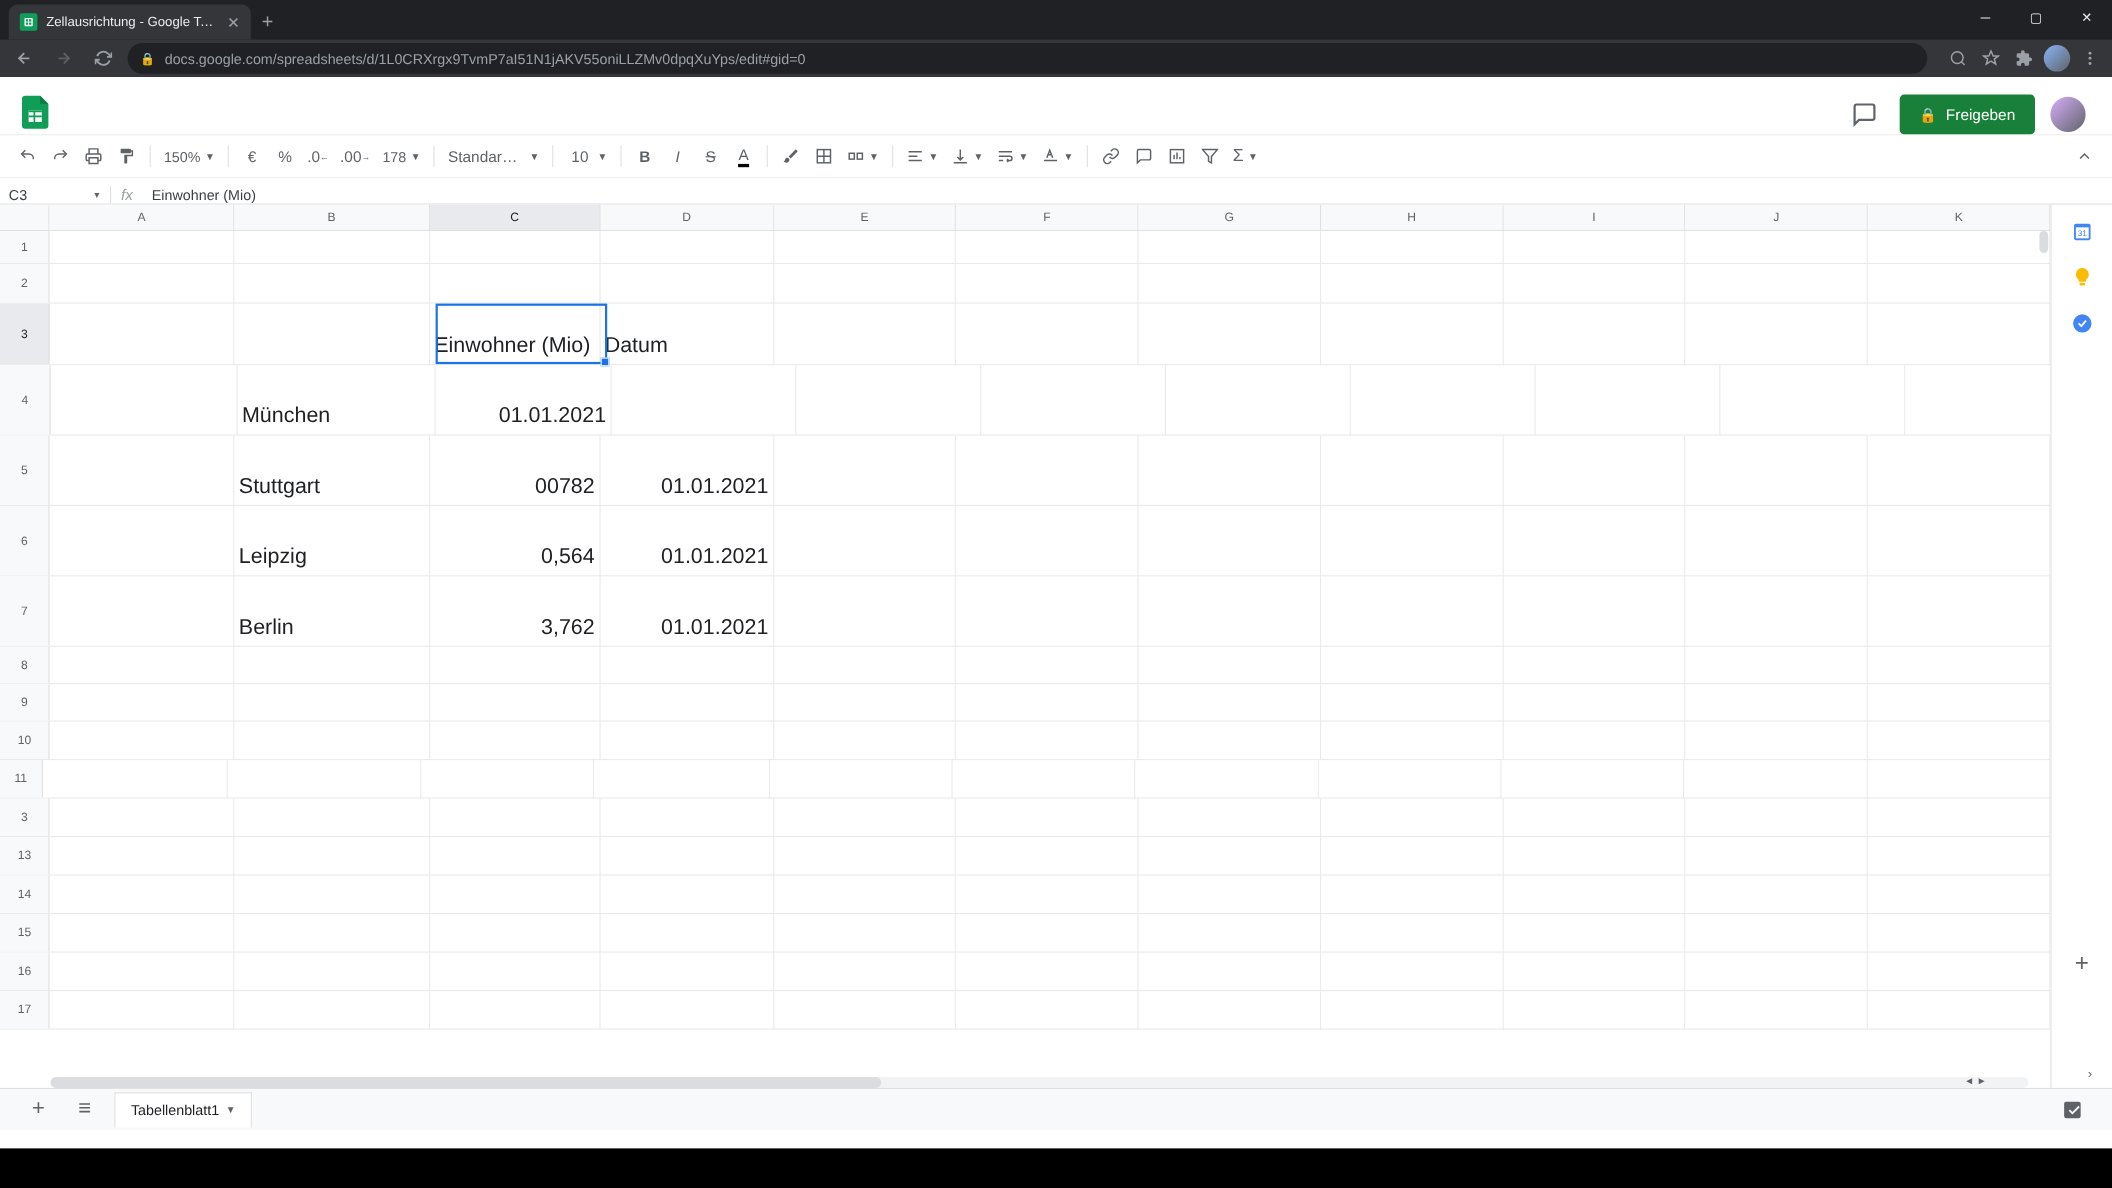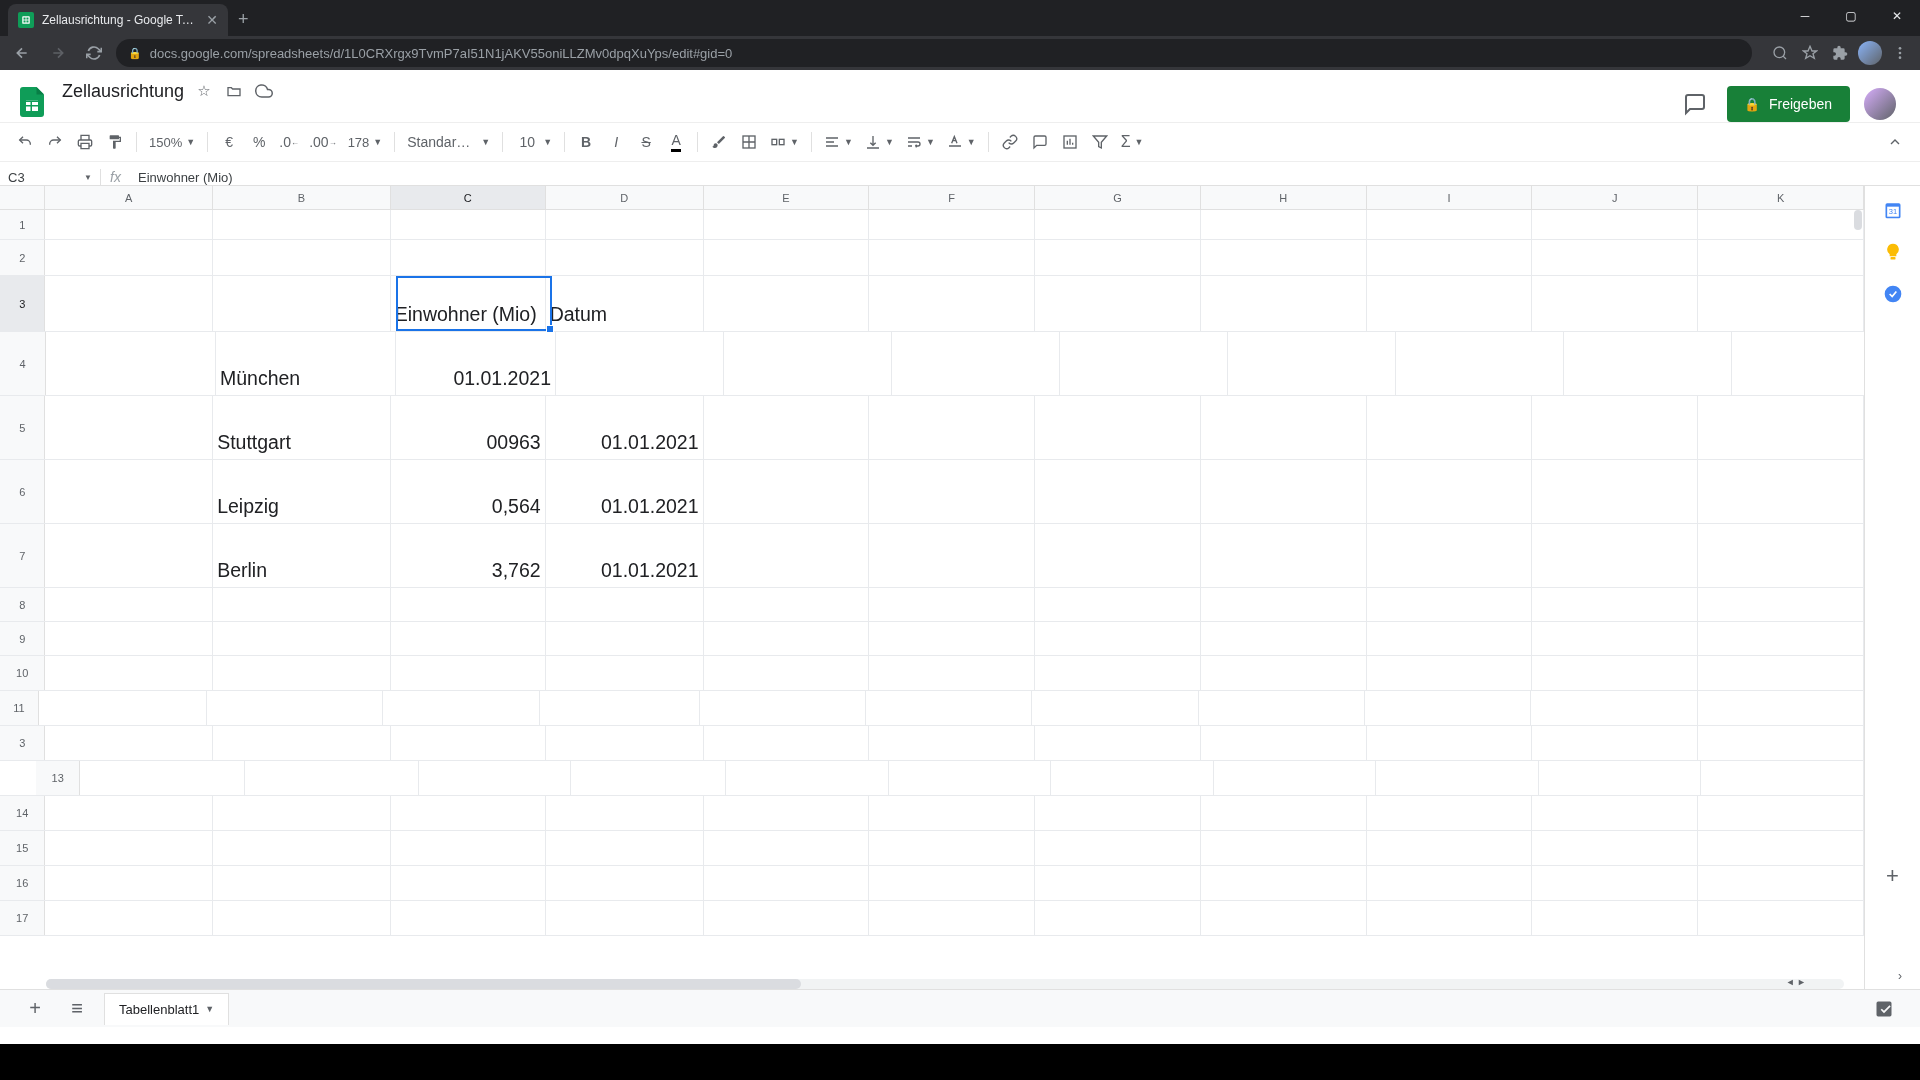--- a/index.html
+++ b/index.html
@@ -183,34 +183,20 @@
 <div class="app-header">
   <div class="sheets-logo">
     <svg viewBox="0 0 48 48">
         <path fill="#0f9d58" d="M12 4h18l10 10v26a4 4 0 01-4 4H12a4 4 0 01-4-4V8a4 4 0 014-4z"></path>
         <path fill="#fff" d="M16 22h16v14H16z"></path>
         <path fill="#0f9d58" d="M16 22h16v2H16zM16 28h16v2H16zM22 22h2v14h-2z"></path>
         <path fill="#087f46" d="M30 4l10 10H30z"></path>
       </svg>
   </div>
   <div class="doc-meta">
-    <div class="doc-title-row">
-      <span class="doc-title">Zellausrichtung</span>
-      <span class="doc-icon">☆</span>
-      <span class="doc-icon">
-          <svg width="16" height="16" viewBox="0 0 24 24" fill="none" stroke="currentColor" stroke-width="2">
-            <path d="M3 7h5l2 2h11v10H3z"></path>
-          </svg>
-        </span>
-      <span class="doc-icon">
-          <svg width="18" height="18" viewBox="0 0 24 24" fill="none" stroke="currentColor" stroke-width="2">
-            <path d="M18 10h-1.26A8 8 0 109 20h9a5 5 0 000-10z"></path>
-          </svg>
-        </span>
-    </div>
   </div>
   <div class="header-right">
     <div class="comment-btn">
         <svg width="24" height="24" viewBox="0 0 24 24" fill="none" stroke="currentColor" stroke-width="2">
           <path d="M21 15a2 2 0 01-2 2H7l-4 4V5a2 2 0 012-2h14a2 2 0 012 2z"></path>
         </svg>
       </div>
     <div class="share-btn">
       <span class="lock-icon">🔒</span>
       <span>Freigeben</span>
@@ -428,21 +414,21 @@
           <div class="cell" style="width: 168px; height: 64px;"></div>
           <div class="cell" style="width: 168px; height: 64px;"></div>
           <div class="cell" style="width: 168px; height: 64px;"></div>
           <div class="cell" style="width: 168px; height: 64px;"></div>
           <div class="cell" style="width: 168px; height: 64px;"></div>
         </div>
         <div class="row" style="height: 64px;">
           <div class="row-h">5</div>
           <div class="cell" style="width: 170px; height: 64px;"></div>
           <div class="cell" style="width: 180px; height: 64px; padding-bottom: 6px;">Stuttgart</div>
-          <div class="cell num" style="width: 157px; height: 64px; padding-bottom: 6px;">00963</div>
+          <div class="cell num" style="width: 157px; height: 64px; padding-bottom: 6px;">00782</div>
           <div class="cell date" style="width: 160px; height: 64px; padding-bottom: 6px;">01.01.2021</div>
           <div class="cell" style="width: 168px; height: 64px;"></div>
           <div class="cell" style="width: 168px; height: 64px;"></div>
           <div class="cell" style="width: 168px; height: 64px;"></div>
           <div class="cell" style="width: 168px; height: 64px;"></div>
           <div class="cell" style="width: 168px; height: 64px;"></div>
           <div class="cell" style="width: 168px; height: 64px;"></div>
           <div class="cell" style="width: 168px; height: 64px;"></div>
         </div>
         <div class="row" style="height: 64px;">
@@ -536,21 +522,21 @@
           <div class="cell" style="width: 157px; height: 35px;"></div>
           <div class="cell" style="width: 160px; height: 35px;"></div>
           <div class="cell" style="width: 168px; height: 35px;"></div>
           <div class="cell" style="width: 168px; height: 35px;"></div>
           <div class="cell" style="width: 168px; height: 35px;"></div>
           <div class="cell" style="width: 168px; height: 35px;"></div>
           <div class="cell" style="width: 168px; height: 35px;"></div>
           <div class="cell" style="width: 168px; height: 35px;"></div>
           <div class="cell" style="width: 168px; height: 35px;"></div>
         </div>
-        <div class="row" style="height: 35px; padding-left: 36px;">
+        <div class="row" style="height: 35px;">
           <div class="row-h">13</div>
           <div class="cell" style="width: 170px; height: 35px;"></div>
           <div class="cell" style="width: 180px; height: 35px;"></div>
           <div class="cell" style="width: 157px; height: 35px;"></div>
           <div class="cell" style="width: 160px; height: 35px;"></div>
           <div class="cell" style="width: 168px; height: 35px;"></div>
           <div class="cell" style="width: 168px; height: 35px;"></div>
           <div class="cell" style="width: 168px; height: 35px;"></div>
           <div class="cell" style="width: 168px; height: 35px;"></div>
           <div class="cell" style="width: 168px; height: 35px;"></div>

